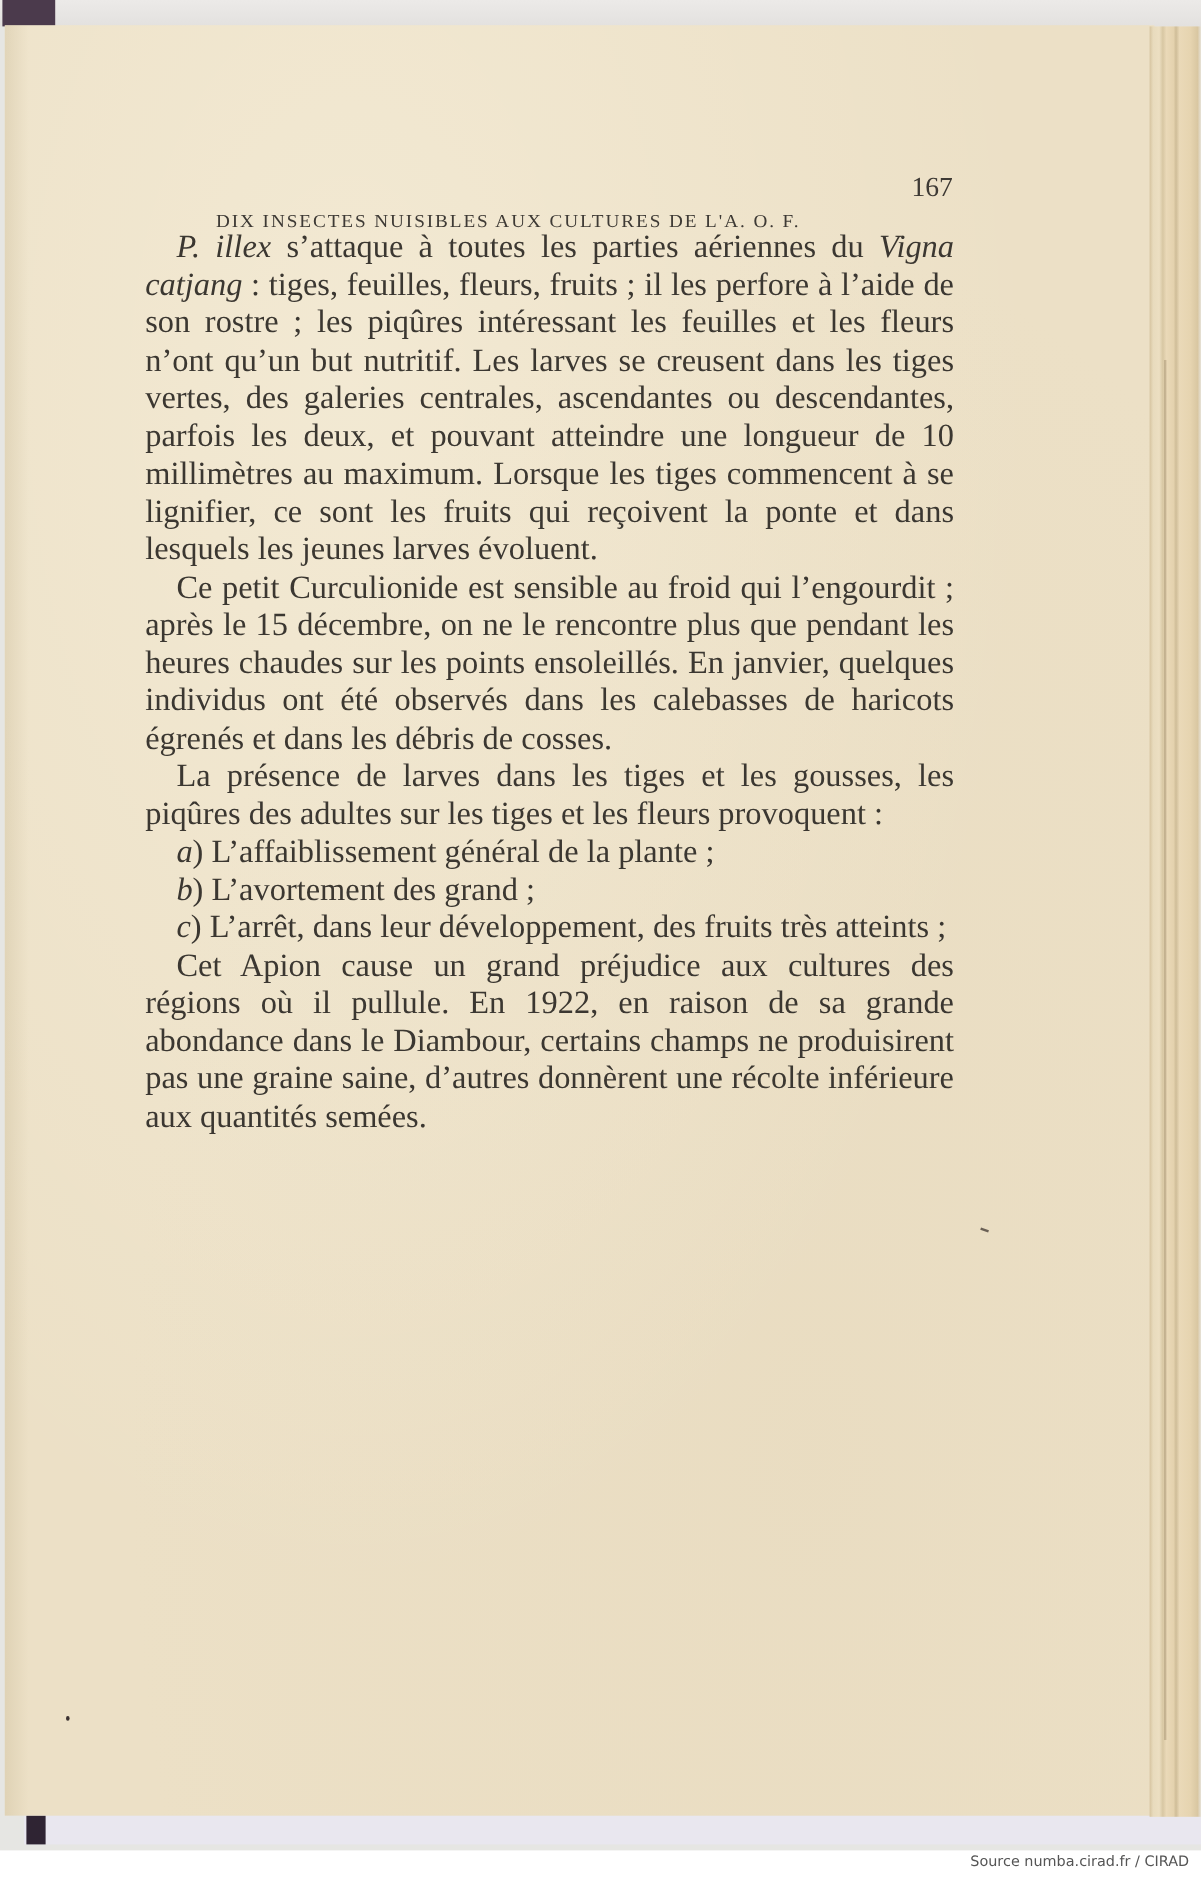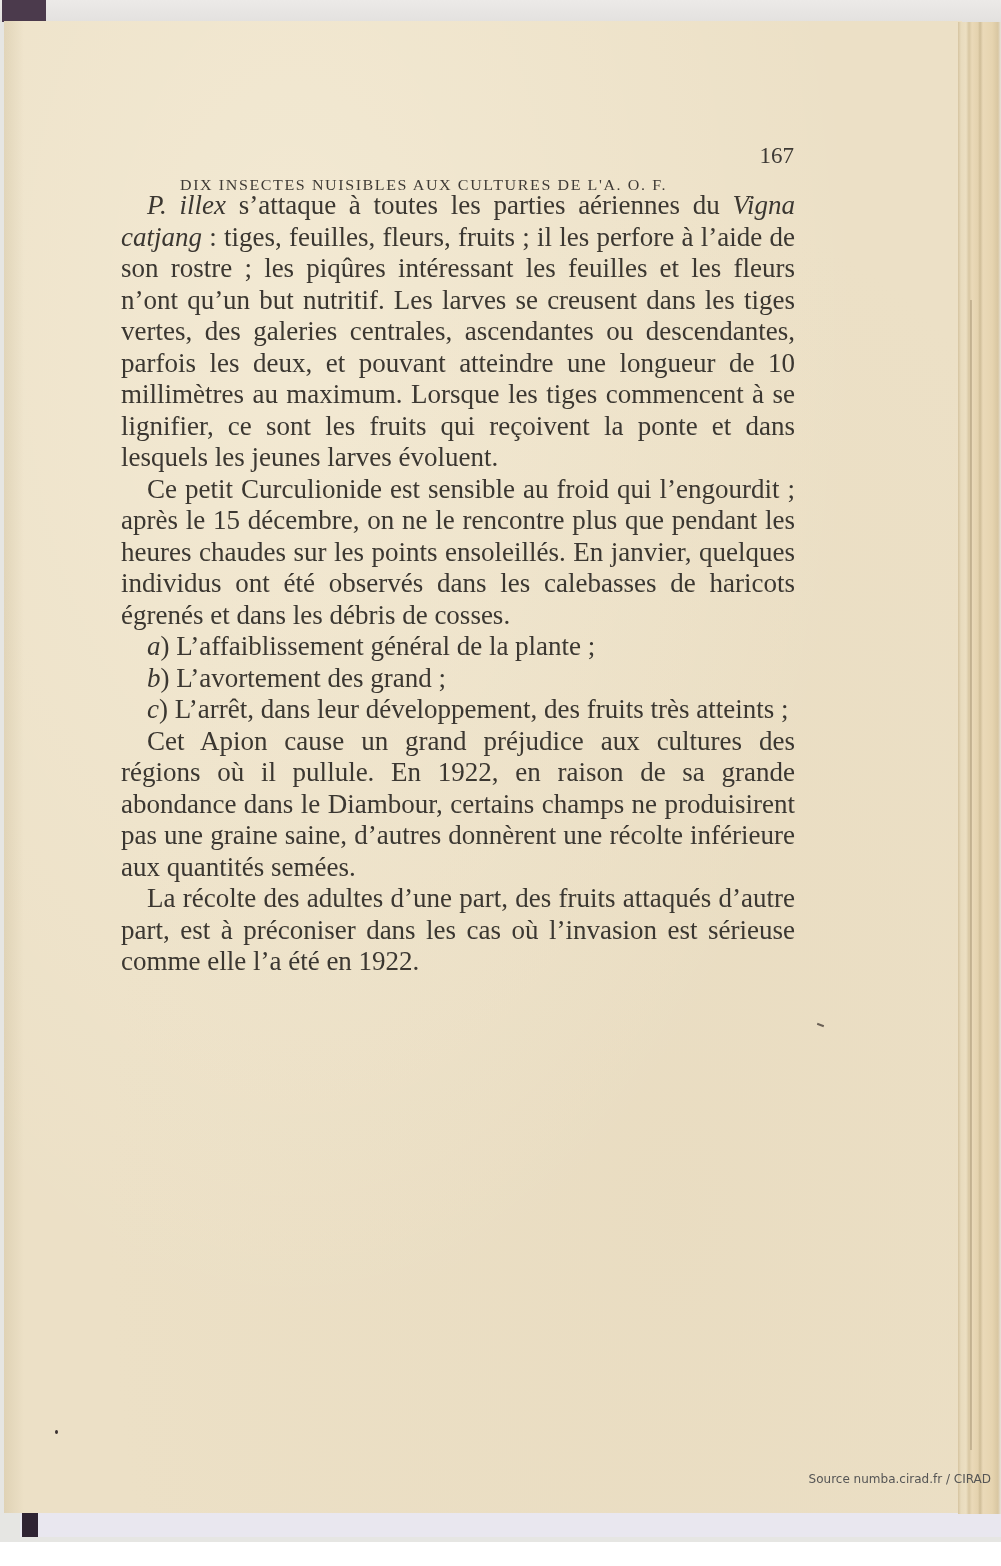--- a/index.html
+++ b/index.html
@@ -118,21 +118,21 @@
     }
     .body-text .list-item {
       margin: 0;
       text-indent: 26px;
     }
     .body-text em {
       font-style: italic;
     }
     .source-credit {
       position: absolute;
-      right: 10px; top: 1472px;
+      right: 10px; top: 1544px;
       font-family: "DejaVu Sans", sans-serif;
       font-size: 12px;
       color: #555555;
       white-space: nowrap;
     }
     .speck {
       position: absolute;
       background: #3a3030;
       border-radius: 50%;
     }
@@ -159,23 +159,23 @@
 <div class="fore-edge-line"></div>
 
 <div class="running-head">
   <span class="running-title">Dix insectes nuisibles aux cultures de l'A. O. F.</span>
   <span class="page-number">167</span>
 </div>
 
 <div class="body-text">
   <p><em>P. illex</em><span> s’attaque à toutes les parties aériennes du </span><em>Vigna catjang</em><span> : tiges, feuilles, fleurs, fruits ; il les perfore à l’aide de son rostre ; les piqûres intéressant les feuilles et les fleurs n’ont qu’un but nutritif. Les larves se creusent dans les tiges vertes, des galeries centrales, ascendantes ou descendantes, parfois les deux, et pouvant atteindre une longueur de 10 millimètres au maximum. Lorsque les tiges commencent à se lignifier, ce sont les fruits qui reçoivent la ponte et dans lesquels les jeunes larves évoluent.</span></p>
   <p>Ce petit Curculionide est sensible au froid qui l’engourdit ; après le 15 décembre, on ne le rencontre plus que pendant les heures chaudes sur les points ensoleillés. En janvier, quelques individus ont été observés dans les calebasses de haricots égrenés et dans les débris de cosses.</p>
+  <p>La présence de larves dans les tiges et les gousses, les piqûres des adultes sur les tiges et les fleurs provoquent :</p>
   <p class="list-item"><em>a</em><span>) L’affaiblissement général de la plante ;</span></p>
   <p class="list-item"><em>b</em><span>) L’avortement des grand ;</span></p>
   <p class="list-item"><em>c</em><span>) L’arrêt, dans leur développement, des fruits très atteints ;</span></p>
   <p>Cet Apion cause un grand préjudice aux cultures des régions où il pullule. En 1922, en raison de sa grande abondance dans le Diambour, certains champs ne produisirent pas une graine saine, d’autres donnèrent une récolte inférieure aux quantités semées.</p>
-  <p>La récolte des adultes d’une part, des fruits attaqués d’autre part, est à préconiser dans les cas où l’invasion est sérieuse comme elle l’a été en 1922.</p>
 </div>
 
 <div class="margin-mark"></div>
 <div class="speck" style="left:55px; top:1430px; width:3px; height:4px;"></div>
 
 <div class="source-credit">Source numba.cirad.fr / CIRAD</div>
 
 </body></html>

